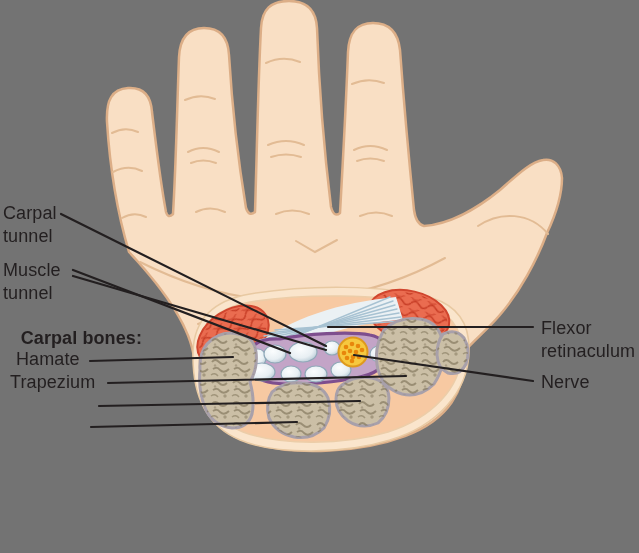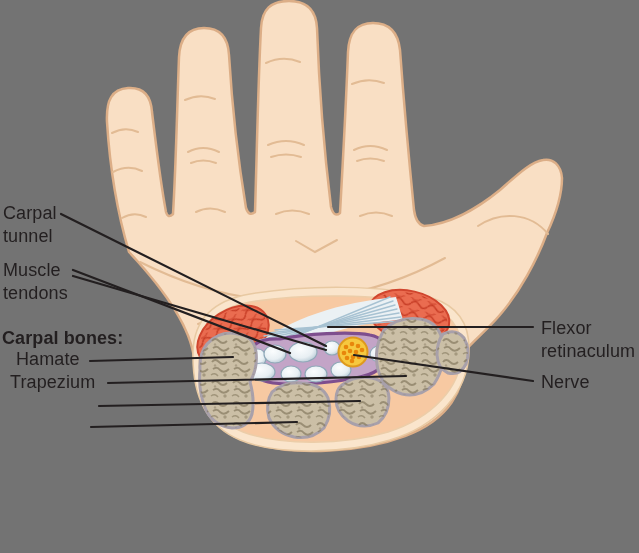--- a/index.html
+++ b/index.html
@@ -5,21 +5,21 @@
   html,body{margin:0;padding:0;background:#fff;}
   #stage{
     position:relative;width:639px;height:553px;background:#737373;overflow:hidden;
     font-family:Liberation Sans, sans-serif;
   }
   #artwork{position:absolute;left:0;top:0;width:639px;height:553px;}
   .lbl{
     position:absolute;color:#231f20;font-size:18px;line-height:23px;
     letter-spacing:0.1px;white-space:normal;
   }
-  .lbl.bold{font-weight:bold;}
+  .lbl.bold{font-weight:bold;text-align:right;}
 </style>
 </head>
 <body>
 
 <div id="stage">
 
   <svg id="artwork" viewBox="0 0 639 553">
     <defs>
       <radialGradient id="tendonGrad" cx="40%" cy="35%" r="75%">
         <stop offset="0" stop-color="#fbfdfe"></stop>
@@ -199,21 +199,21 @@
       <line x1="108" y1="383" x2="406" y2="376"></line>
       <line x1="99" y1="406" x2="360" y2="401"></line>
       <line x1="91" y1="427" x2="297" y2="422"></line>
       <line x1="533" y1="327" x2="328" y2="327"></line>
       <line x1="533" y1="381" x2="354" y2="355"></line>
     </g>
   </svg>
 
   <div class="lbl" style="left:3px;  top:202px; width:62px;">Carpal tunnel</div>
 
-  <div class="lbl" style="left:3px;  top:259px; width:72px;">Muscle tendons</div>
+  <div class="lbl" style="left:3px;  top:259px; width:72px;">Muscle tunnel</div>
 
   <div class="lbl bold" style="left:2px; top:327px; width:140px;">Carpal bones:</div>
 
   <div class="lbl" style="left:16px; top:348px; width:90px;">Hamate</div>
 
   <div class="lbl" style="left:10px; top:371px; width:100px;">Trapezium</div>
 
 
 
   <div class="lbl" style="left:541px; top:371px; width:70px;">Nerve</div>

